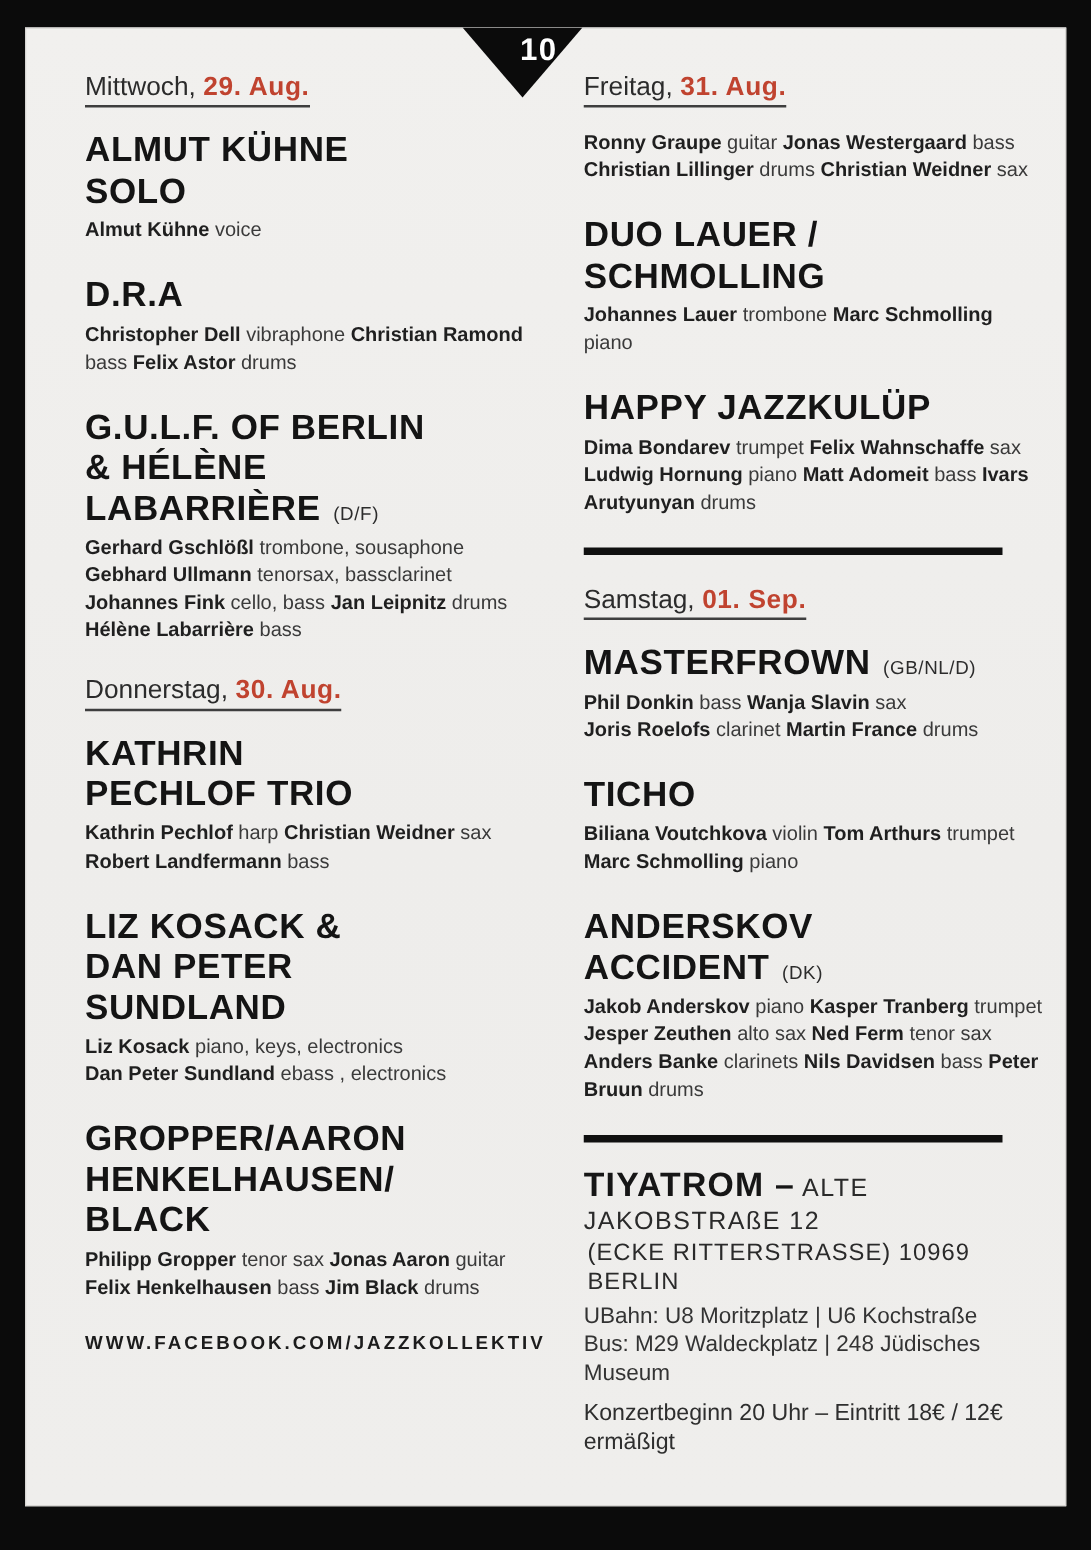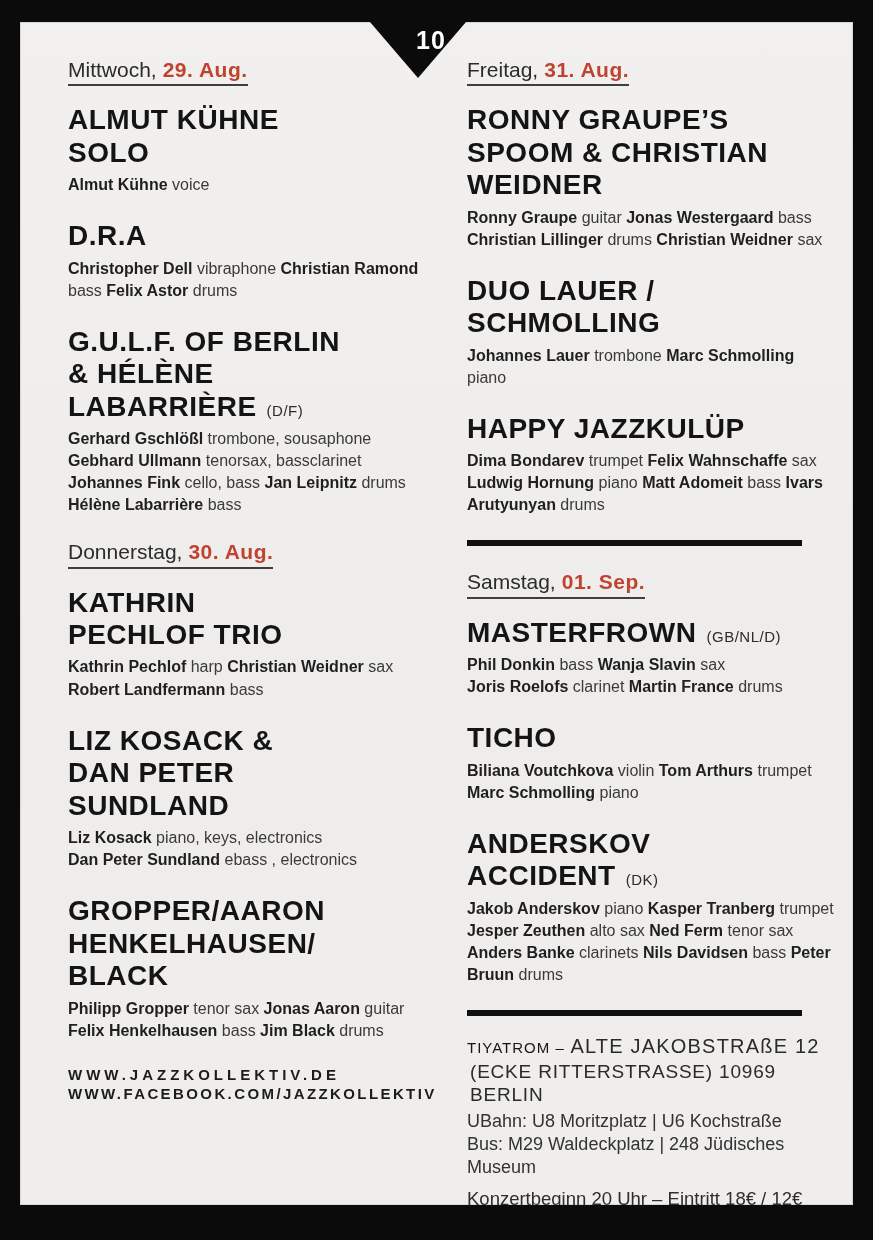--- a/index.html
+++ b/index.html
@@ -64,21 +64,21 @@
   .col-right .section { margin-bottom:14px; }
 
   .more-info { margin-top:10px; }
   .more-info-label { font-size:12px; letter-spacing:2px; color:#474747; margin:0 0 4px 0; }
   .site-link { display:block; font-size:15px; font-weight:700; color:#1c1c1c; margin:0 0 2px 0; }
   .site-link.l1 { letter-spacing:4px; }
   .site-link.l2 { letter-spacing:2.4px;text-align:right; }
 
   .venue { margin-top:2px; }
   .venue-line1 { margin:0 0 2px 0; font-size:20px; line-height:1.25; color:#2a2a2a; letter-spacing:1.2px; }
-  .venue-name { font-size:15px; font-weight:400; letter-spacing:1px; color:#161616; }
+  .venue-name { font-size:27px; font-weight:700; letter-spacing:1px; color:#161616; }
   .venue-line2 { margin:0 0 3px 3px; font-size:19px; line-height:1.2; color:#2a2a2a; letter-spacing:0.8px; }
   .transit { margin:0; font-size:18px; line-height:1.28; color:#333; }
   .pricing { margin:8px 0 0 0; font-size:18.5px; line-height:1.25; color:#2e2e2e; }
 </style>
 </head>
 <body>
 
 <div class="paper">
 
   <div class="badge">
@@ -131,35 +131,31 @@
 
         <div class="band">
           <h2 class="band-title"><span class="title-text">GROPPER/AARON
 HENKELHAUSEN/
 BLACK</span></h2>
           <p class="personnel"><span class="seg-bold">Philipp Gropper</span><span> tenor sax </span><span class="seg-bold">Jonas Aaron</span><span> guitar </span><span class="seg-bold">Felix Henkelhausen</span><span> bass </span><span class="seg-bold">Jim Black</span><span> drums</span></p>
         </div>
       </div>
 
       <div class="more-info">
-        <span class="site-link l1">WWW.JAZZKOLLEKTIV.DE</span>
         <span class="site-link l2">WWW.FACEBOOK.COM/JAZZKOLLEKTIV</span>
       </div>
 
     </div>
 
     <div class="col-right">
 
       <div class="section">
         <h3 class="day-header"><span class="day">Freitag,</span><span class="date">31. Aug.</span></h3>
 
         <div class="band">
-          <h2 class="band-title"><span class="title-text">RONNY GRAUPE’S
-SPOOM &amp; CHRISTIAN
-WEIDNER</span></h2>
           <p class="personnel"><span class="seg-bold">Ronny Graupe</span><span> guitar </span><span class="seg-bold">Jonas Westergaard</span><span> bass </span><span class="seg-bold">Christian Lillinger</span><span> drums </span><span class="seg-bold">Christian Weidner</span><span> sax</span></p>
         </div>
 
         <div class="band">
           <h2 class="band-title"><span class="title-text">DUO LAUER /
 SCHMOLLING</span></h2>
           <p class="personnel"><span class="seg-bold">Johannes Lauer</span><span> trombone </span><span class="seg-bold">Marc Schmolling</span><span> piano</span></p>
         </div>
 
         <div class="band">

